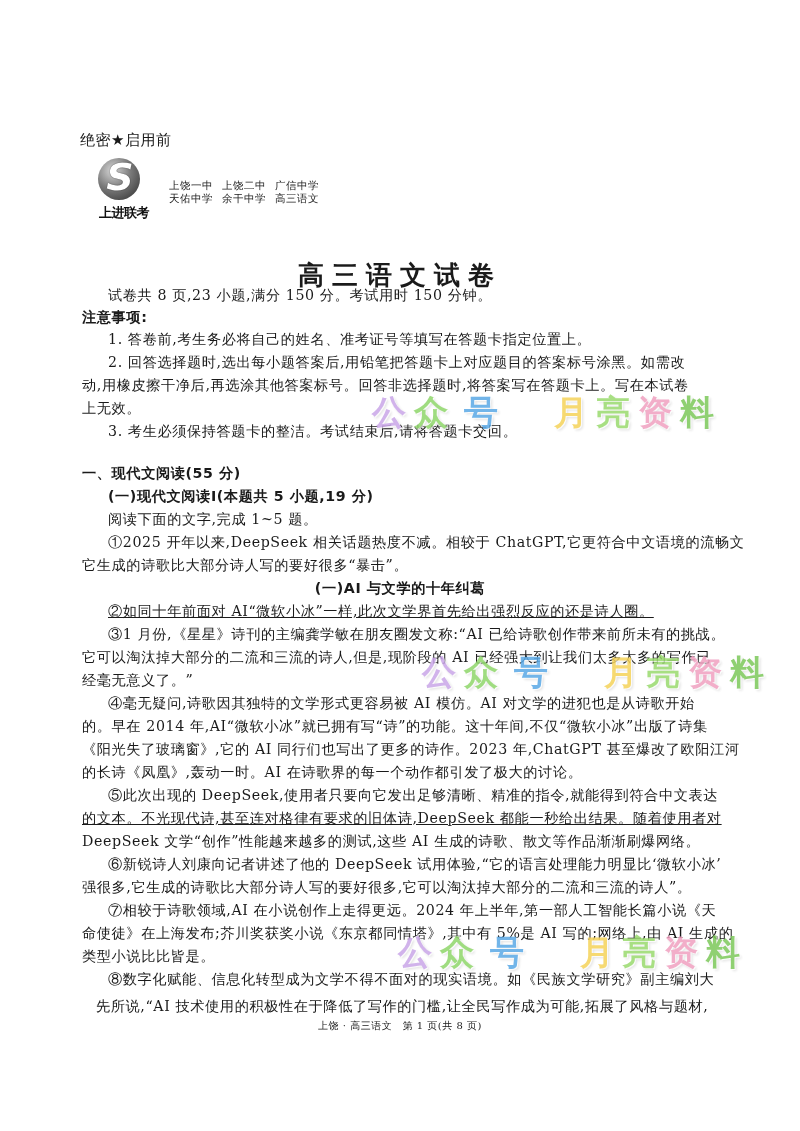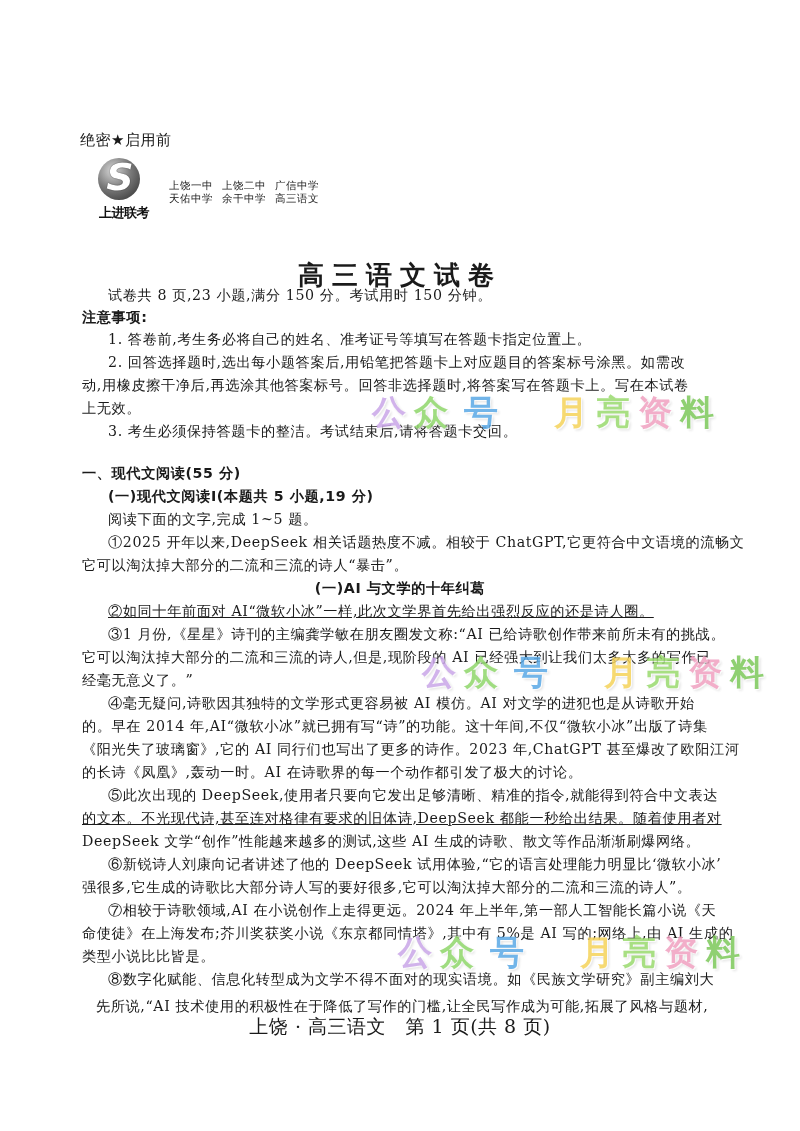--- a/index.html
+++ b/index.html
@@ -42,21 +42,21 @@
     }
     .textline {
       font-size: 14.2px; line-height: 20px; white-space: nowrap; letter-spacing: 0.6px;
     }
     .bold-sans { font-family: "DejaVu Sans", "Liberation Sans", sans-serif; font-weight: bold; }
     .center { left: 0; width: 800px; text-align: center; }
     .watermark { display: flex; gap: 0; font-family: "DejaVu Sans", sans-serif; font-weight: bold; font-size: 34px; }
     .watermark span { display: inline-block; width: 42px; text-align: center; opacity: 0.85;
       text-shadow: 1px 1px 0 rgba(255,255,255,0.8), 2px 2px 3px rgba(0,0,0,0.15); }
     .wm-gap { width: 58px !important; }
-    .footer { font-size: 19px; letter-spacing: 0.5px; }
+    .footer { font-size: 10px; letter-spacing: 0.5px; }
   </style>
 </head>
 <body>
 
 <div class="abs secret">绝密★启用前</div>
 
 <div class="abs logo">
   <div class="logo-circle"></div>
   <div class="logo-s">S</div>
   <div class="logo-text">上进联考</div>
@@ -84,21 +84,21 @@
 <div class="abs textline" style="left:108px; top:329px;">1. 答卷前,考生务必将自己的姓名、准考证号等填写在答题卡指定位置上。</div>
 <div class="abs textline" style="left:108px; top:352px;">2. 回答选择题时,选出每小题答案后,用铅笔把答题卡上对应题目的答案标号涂黑。如需改</div>
 <div class="abs textline" style="left:82px; top:375px;text-align:right;">动,用橡皮擦干净后,再选涂其他答案标号。回答非选择题时,将答案写在答题卡上。写在本试卷</div>
 <div class="abs textline" style="left:82px; top:398px;">上无效。</div>
 <div class="abs textline" style="left:108px; top:421px;">3. 考生必须保持答题卡的整洁。考试结束后,请将答题卡交回。</div>
 
 <div class="abs textline bold-sans" style="left:82px; top:463px;">一、现代文阅读(55 分)</div>
 <div class="abs textline bold-sans" style="left:108px; top:486px;">(一)现代文阅读Ⅰ(本题共 5 小题,19 分)</div>
 <div class="abs textline" style="left:108px; top:509px;">阅读下面的文字,完成 1~5 题。</div>
 <div class="abs textline" style="left:108px; top:532px;">①2025 开年以来,DeepSeek 相关话题热度不减。相较于 ChatGPT,它更符合中文语境的流畅文</div>
-<div class="abs textline" style="left:82px; top:555px;">它可以淘汰掉大部分的二流和三流的诗人“暴击”。</div>
+<div class="abs textline" style="left:82px; top:555px;">它生成的诗歌比大部分诗人写的要好很多“暴击”。</div>
 <div class="abs textline bold-sans center" style="top:578px;">(一)AI 与文学的十年纠葛</div>
 <div class="abs textline" style="left:108px; top:601px;text-decoration:underline;">②如同十年前面对 AI“微软小冰”一样,此次文学界首先给出强烈反应的还是诗人圈。</div>
 <div class="abs textline" style="left:108px; top:624px;">③1 月份,《星星》诗刊的主编龚学敏在朋友圈发文称:“AI 已给诗歌创作带来前所未有的挑战。</div>
 <div class="abs textline" style="left:82px; top:647px;">它可以淘汰掉大部分的二流和三流的诗人,但是,现阶段的 AI 已经强大到让我们太多太多的写作已</div>
 <div class="abs textline" style="left:82px; top:670px;">经毫无意义了。”</div>
 <div class="abs textline" style="left:108px; top:693px;">④毫无疑问,诗歌因其独特的文学形式更容易被 AI 模仿。AI 对文学的进犯也是从诗歌开始</div>
 <div class="abs textline" style="left:82px; top:716px;">的。早在 2014 年,AI“微软小冰”就已拥有写“诗”的功能。这十年间,不仅“微软小冰”出版了诗集</div>
 <div class="abs textline" style="left:82px; top:739px;">《阳光失了玻璃窗》,它的 AI 同行们也写出了更多的诗作。2023 年,ChatGPT 甚至爆改了欧阳江河</div>
 <div class="abs textline" style="left:82px; top:762px;">的长诗《凤凰》,轰动一时。AI 在诗歌界的每一个动作都引发了极大的讨论。</div>
 <div class="abs textline" style="left:108px; top:785px;">⑤此次出现的 DeepSeek,使用者只要向它发出足够清晰、精准的指令,就能得到符合中文表达</div>

